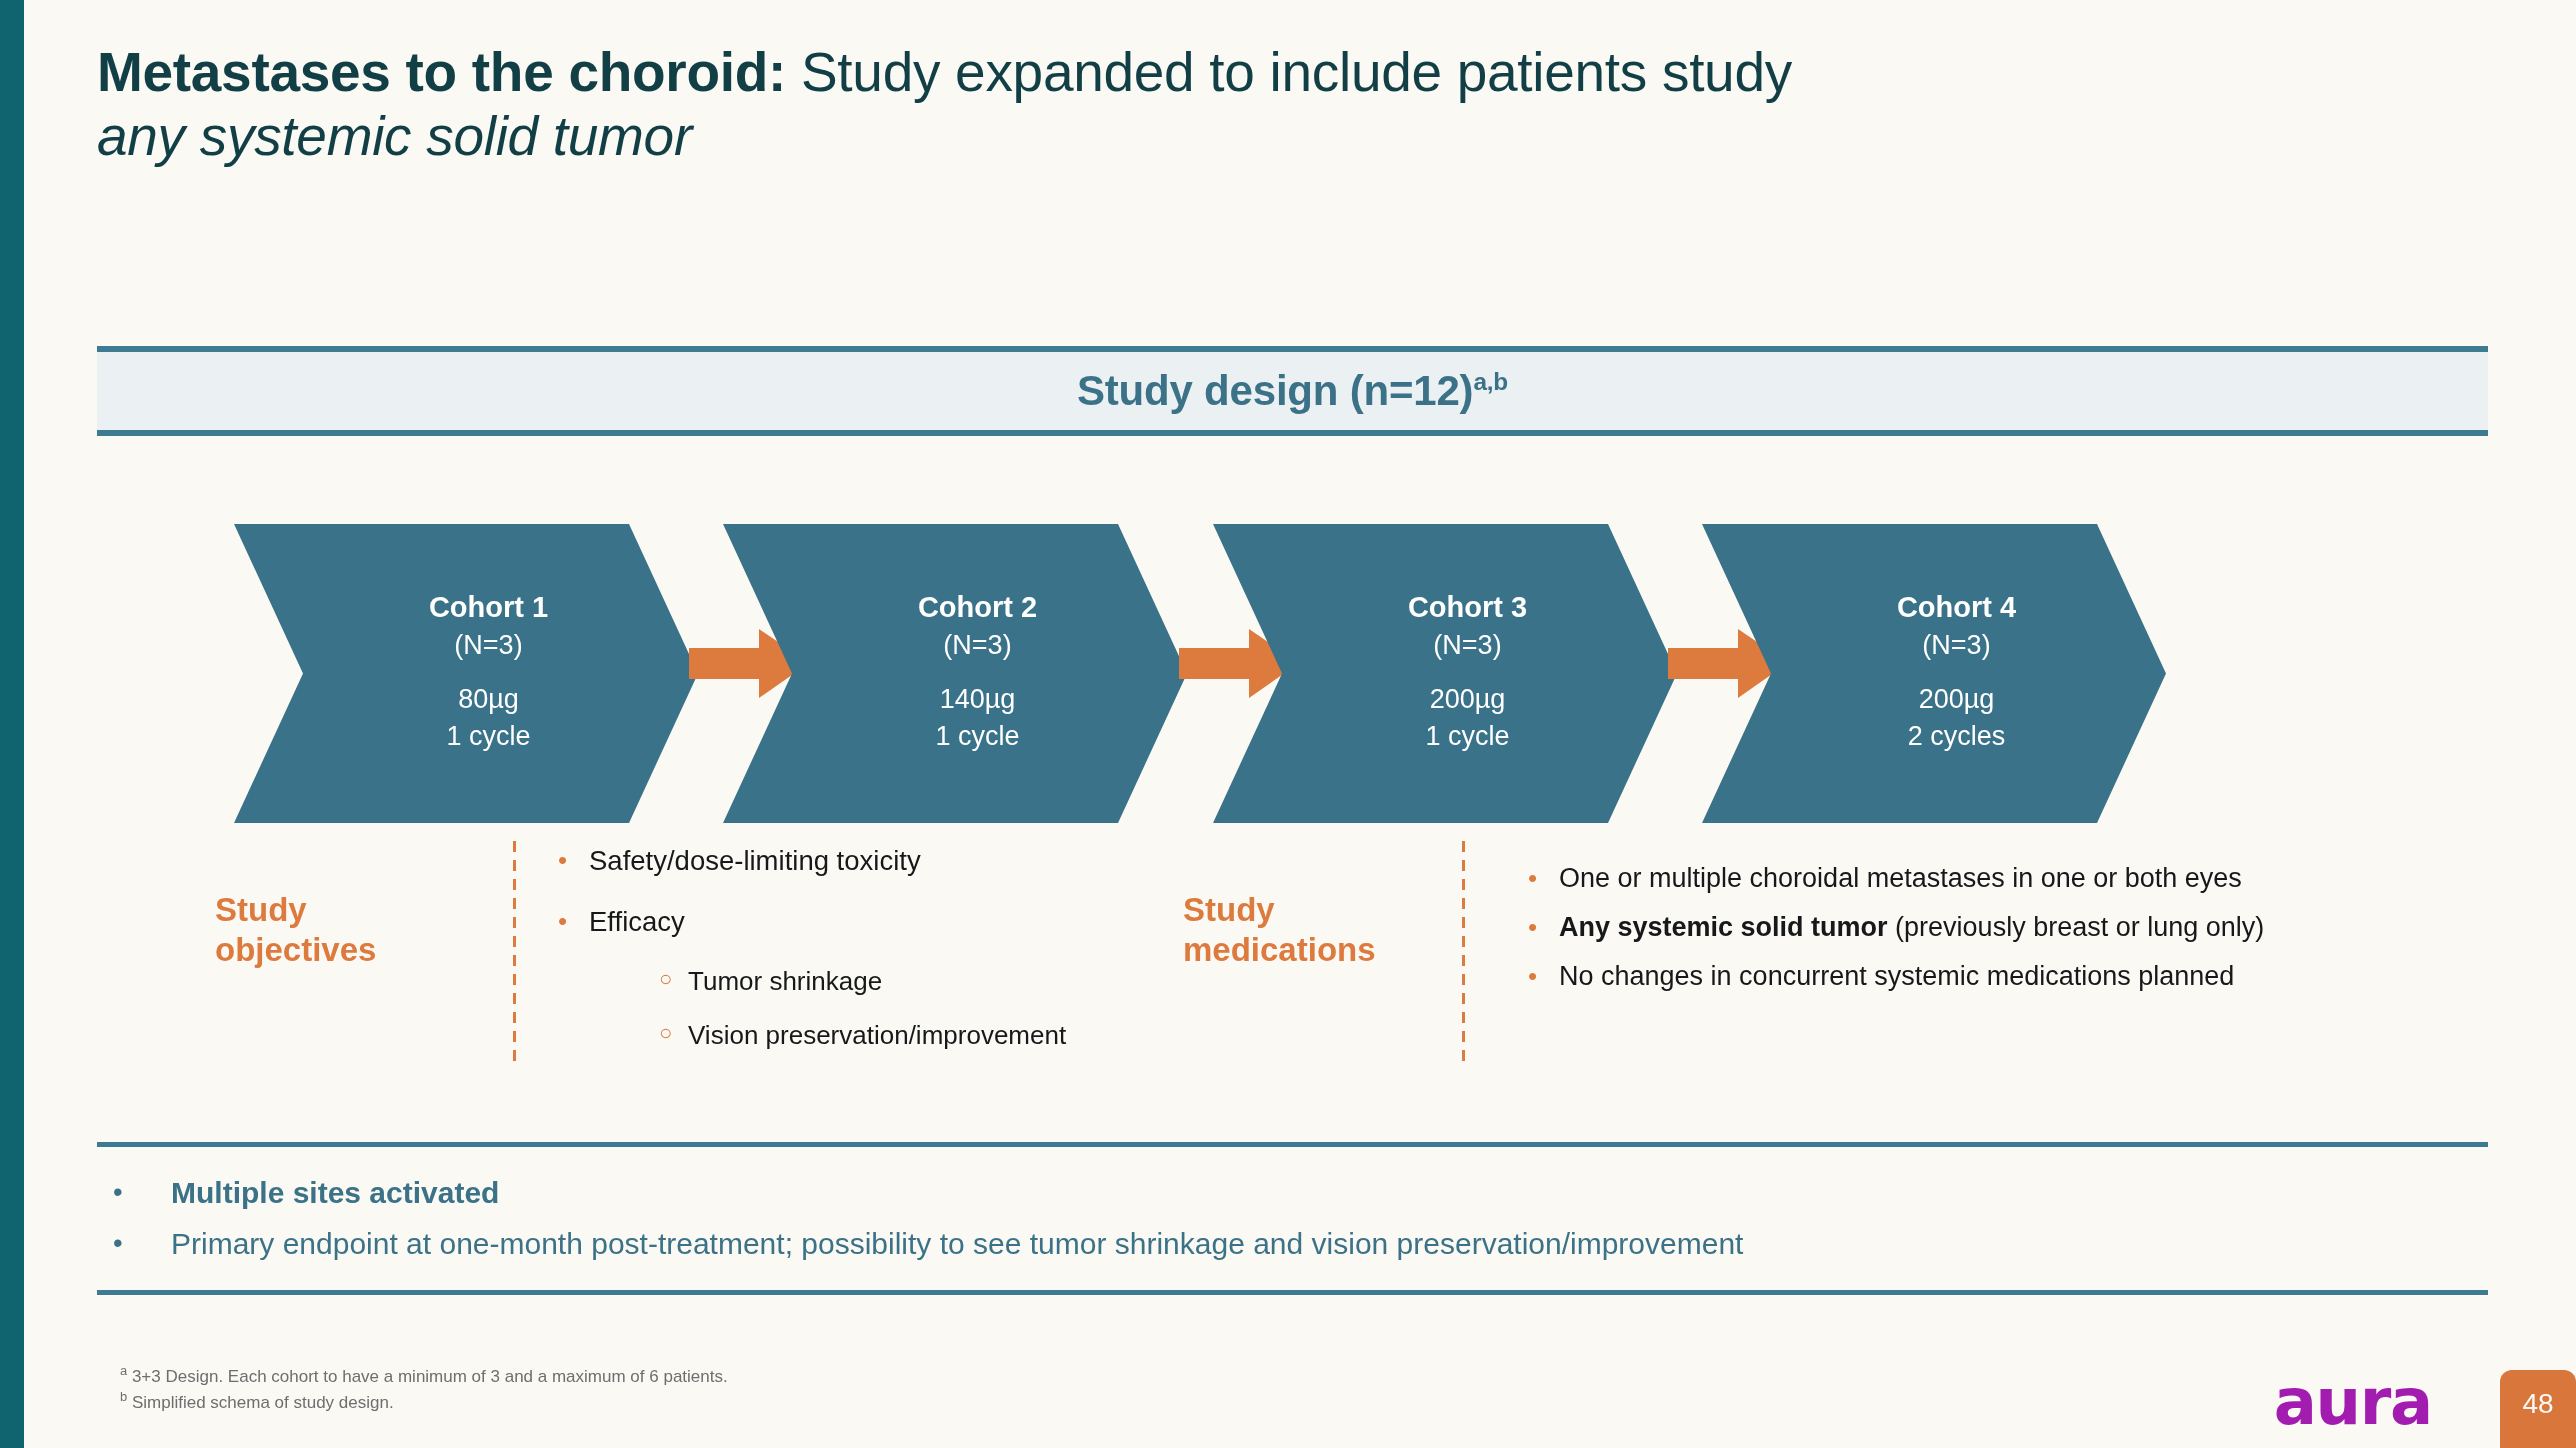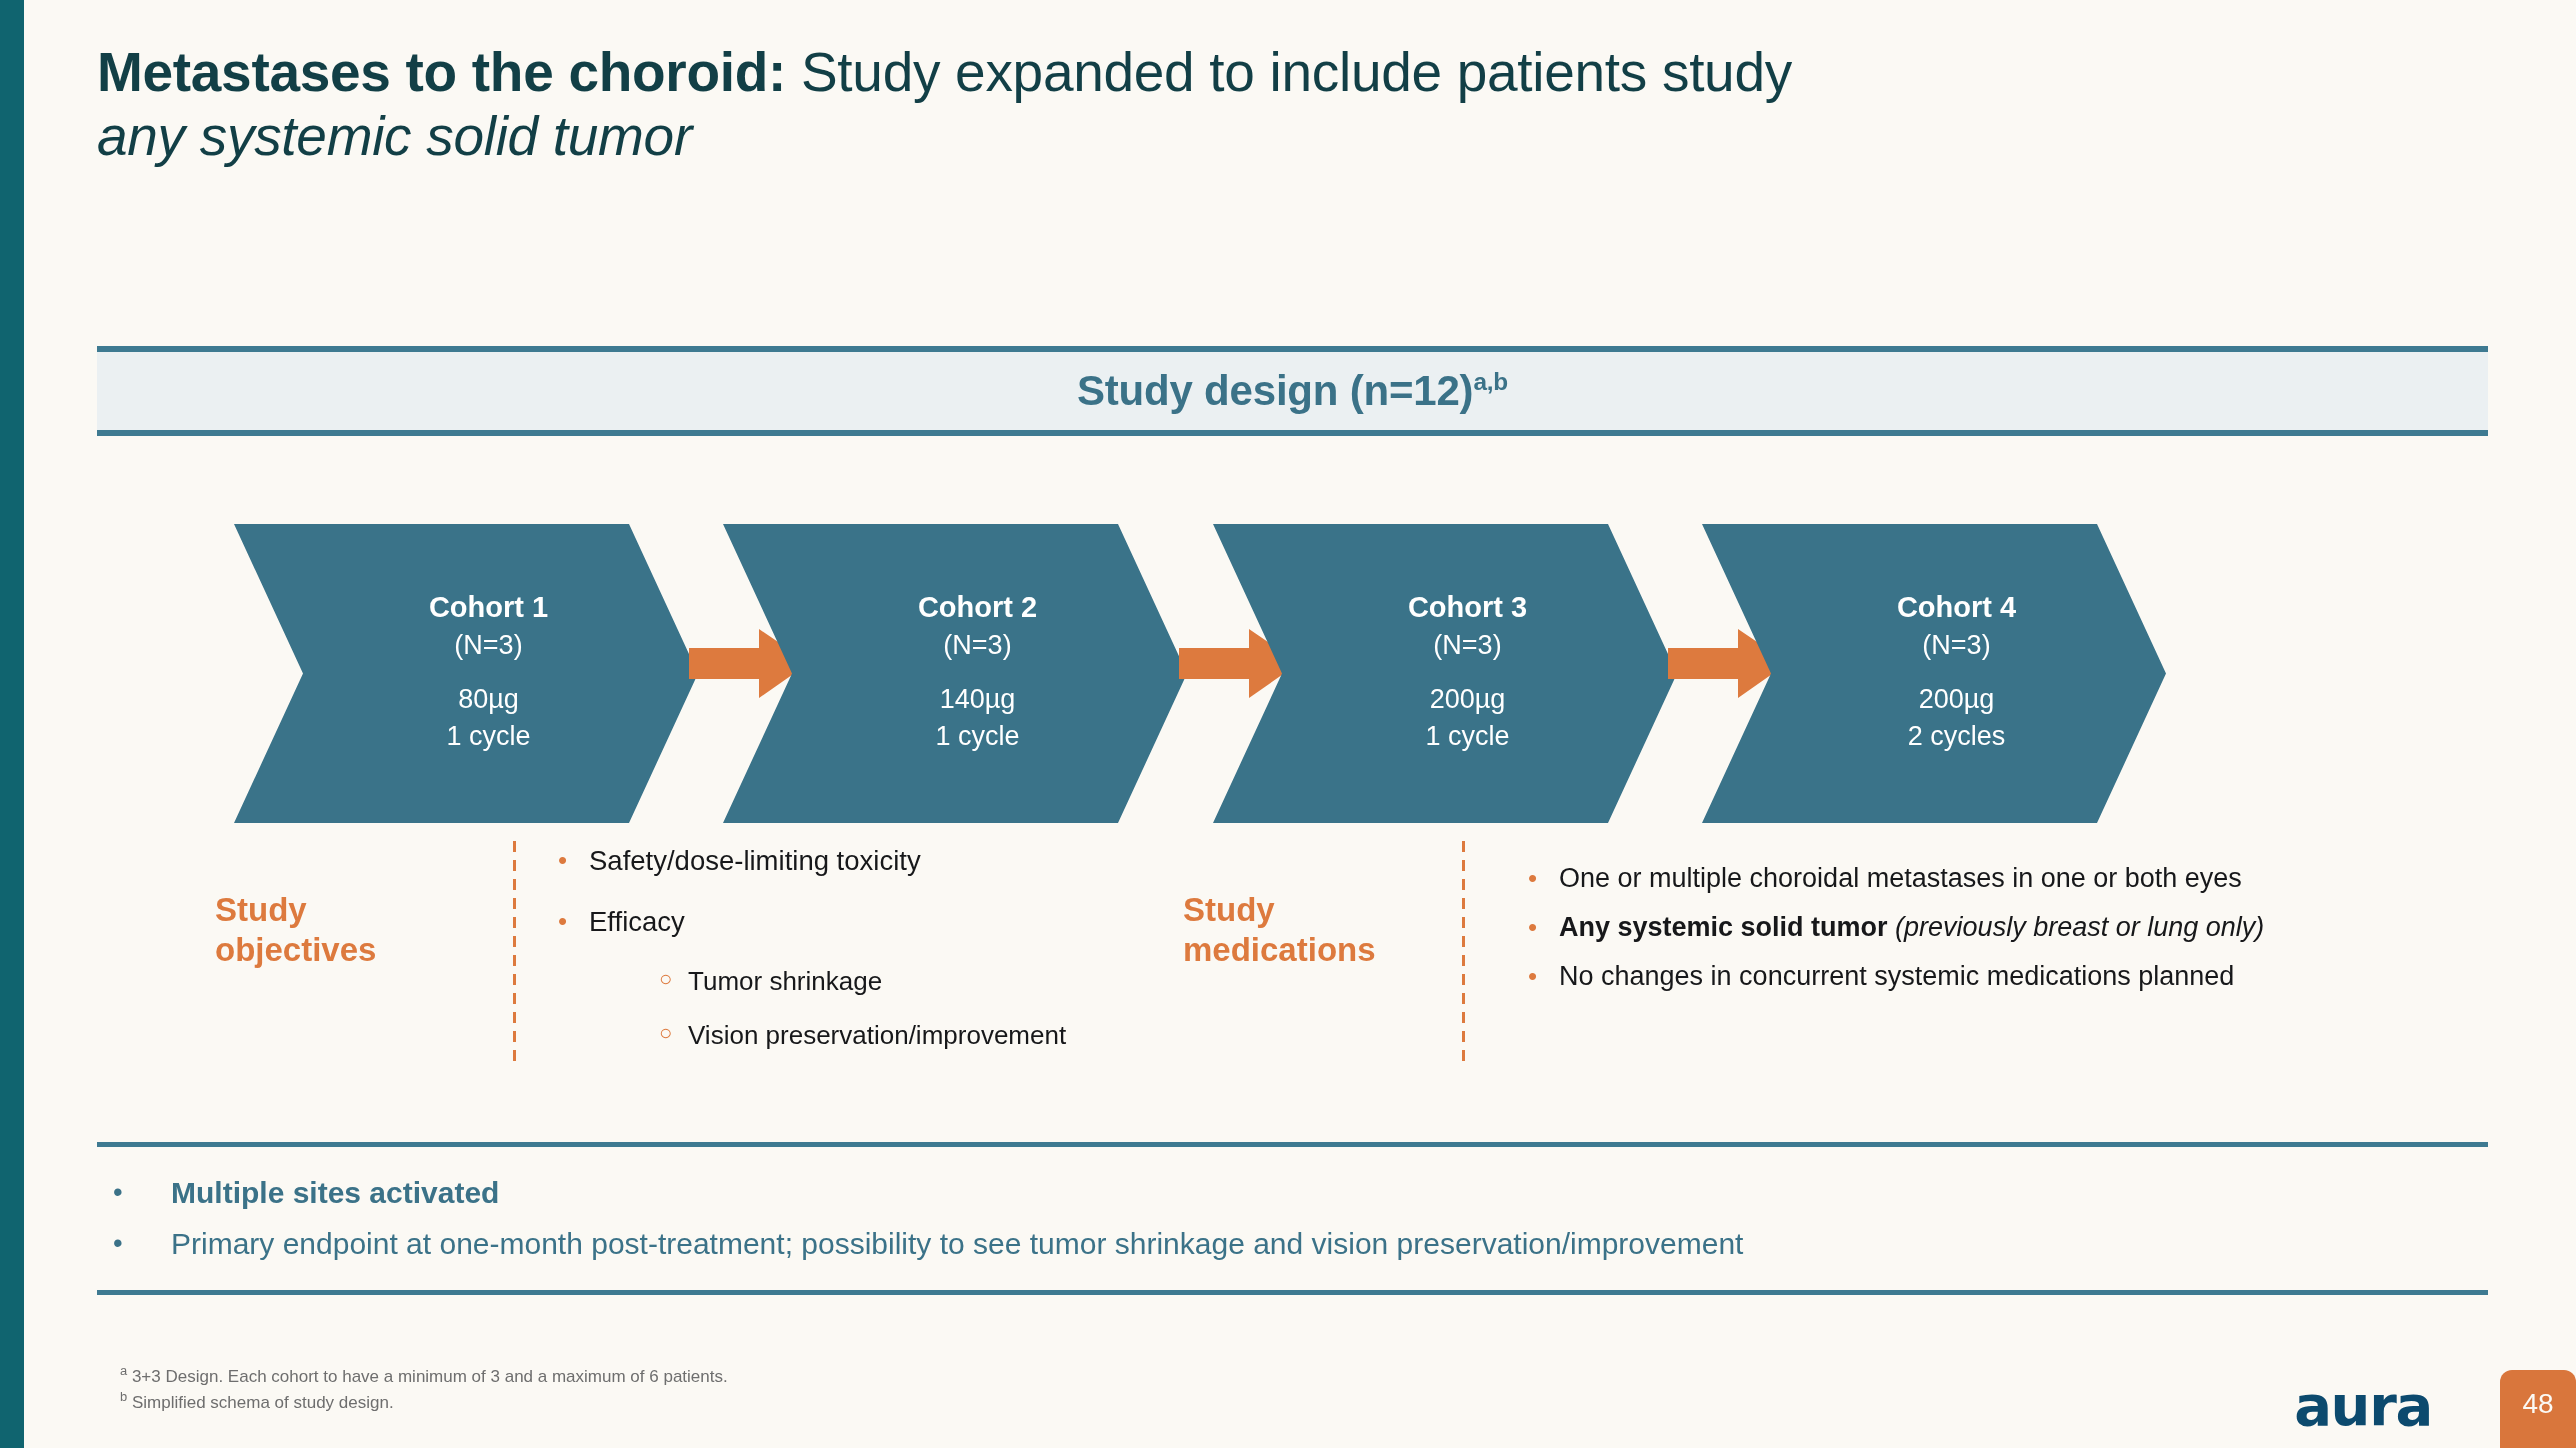--- a/index.html
+++ b/index.html
@@ -185,21 +185,21 @@
     margin-bottom: 27.5px;
     font-size: 26px;
   }
   .bul.sub .dot {
     font-size: 22px;
     width: 29px;
     flex: 0 0 29px;
   }
   .bul-population .bul { margin-bottom: 22px; font-size: 27px; }
   .b-strong { font-weight: bold; }
-  .b-ital { font-style: italic; }
+  .b-ital { }
 
   
   .rule {
     position: absolute;
     left: 97px;
     width: 2391px;
     height: 5.2px;
     background: #3E7A91;
   }
   .rule-top { top: 1142px; }
@@ -237,23 +237,23 @@
     font-size: 17px;
     line-height: 1.55;
   }
   .footnotes sup { font-size: 0.76em; vertical-align: super; line-height: 0; }
 
   
   .logo {
     position: absolute;
     right: 144px;
     bottom: 15.5px;
-    font-size: 56px;
+    font-size: 64px;
     font-weight: bold;
-    color: #0c4a6e;
+    color: #a21caf;
     letter-spacing: -1.3px;
     line-height: 1.0;
     font-family: "DejaVu Sans", sans-serif;
   }
   .page-badge {
     position: absolute;
     right: 0px;
     bottom: 0px;
     width: 76px;
     height: 79px;

